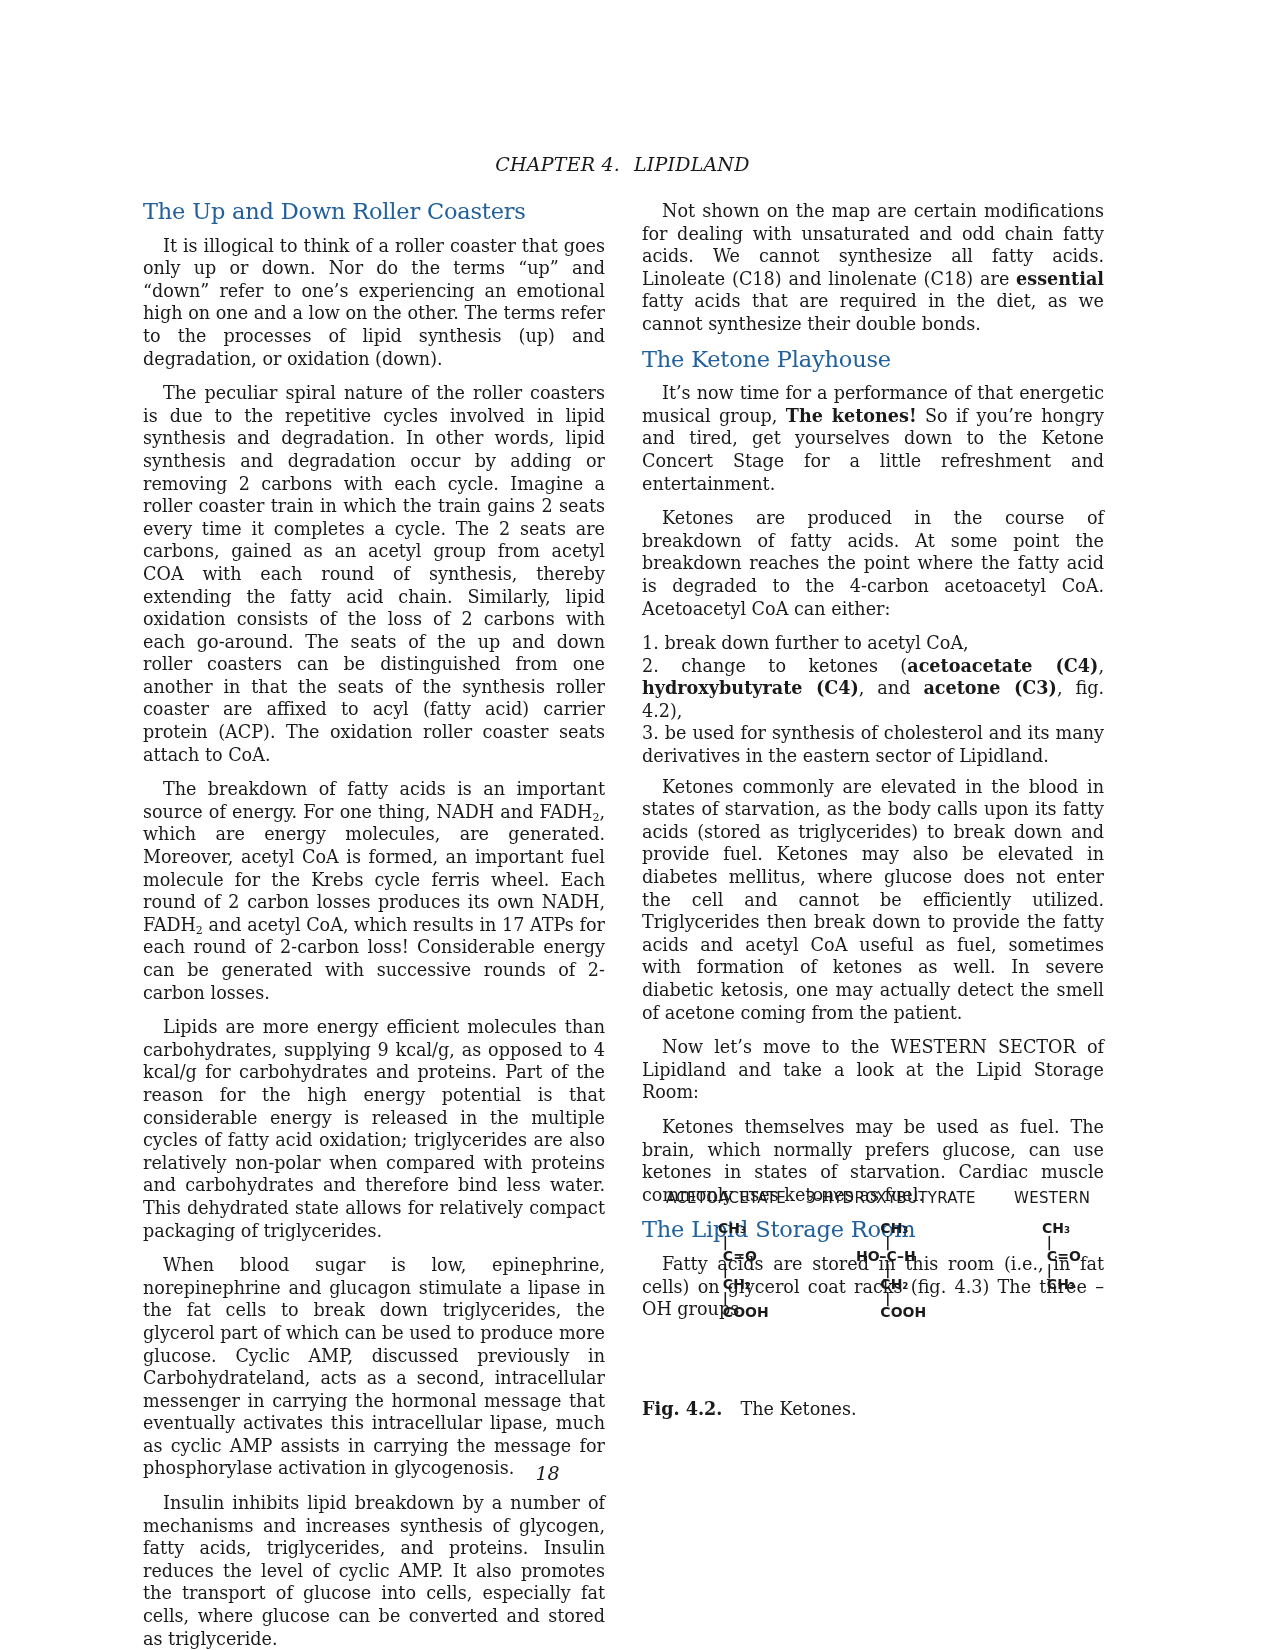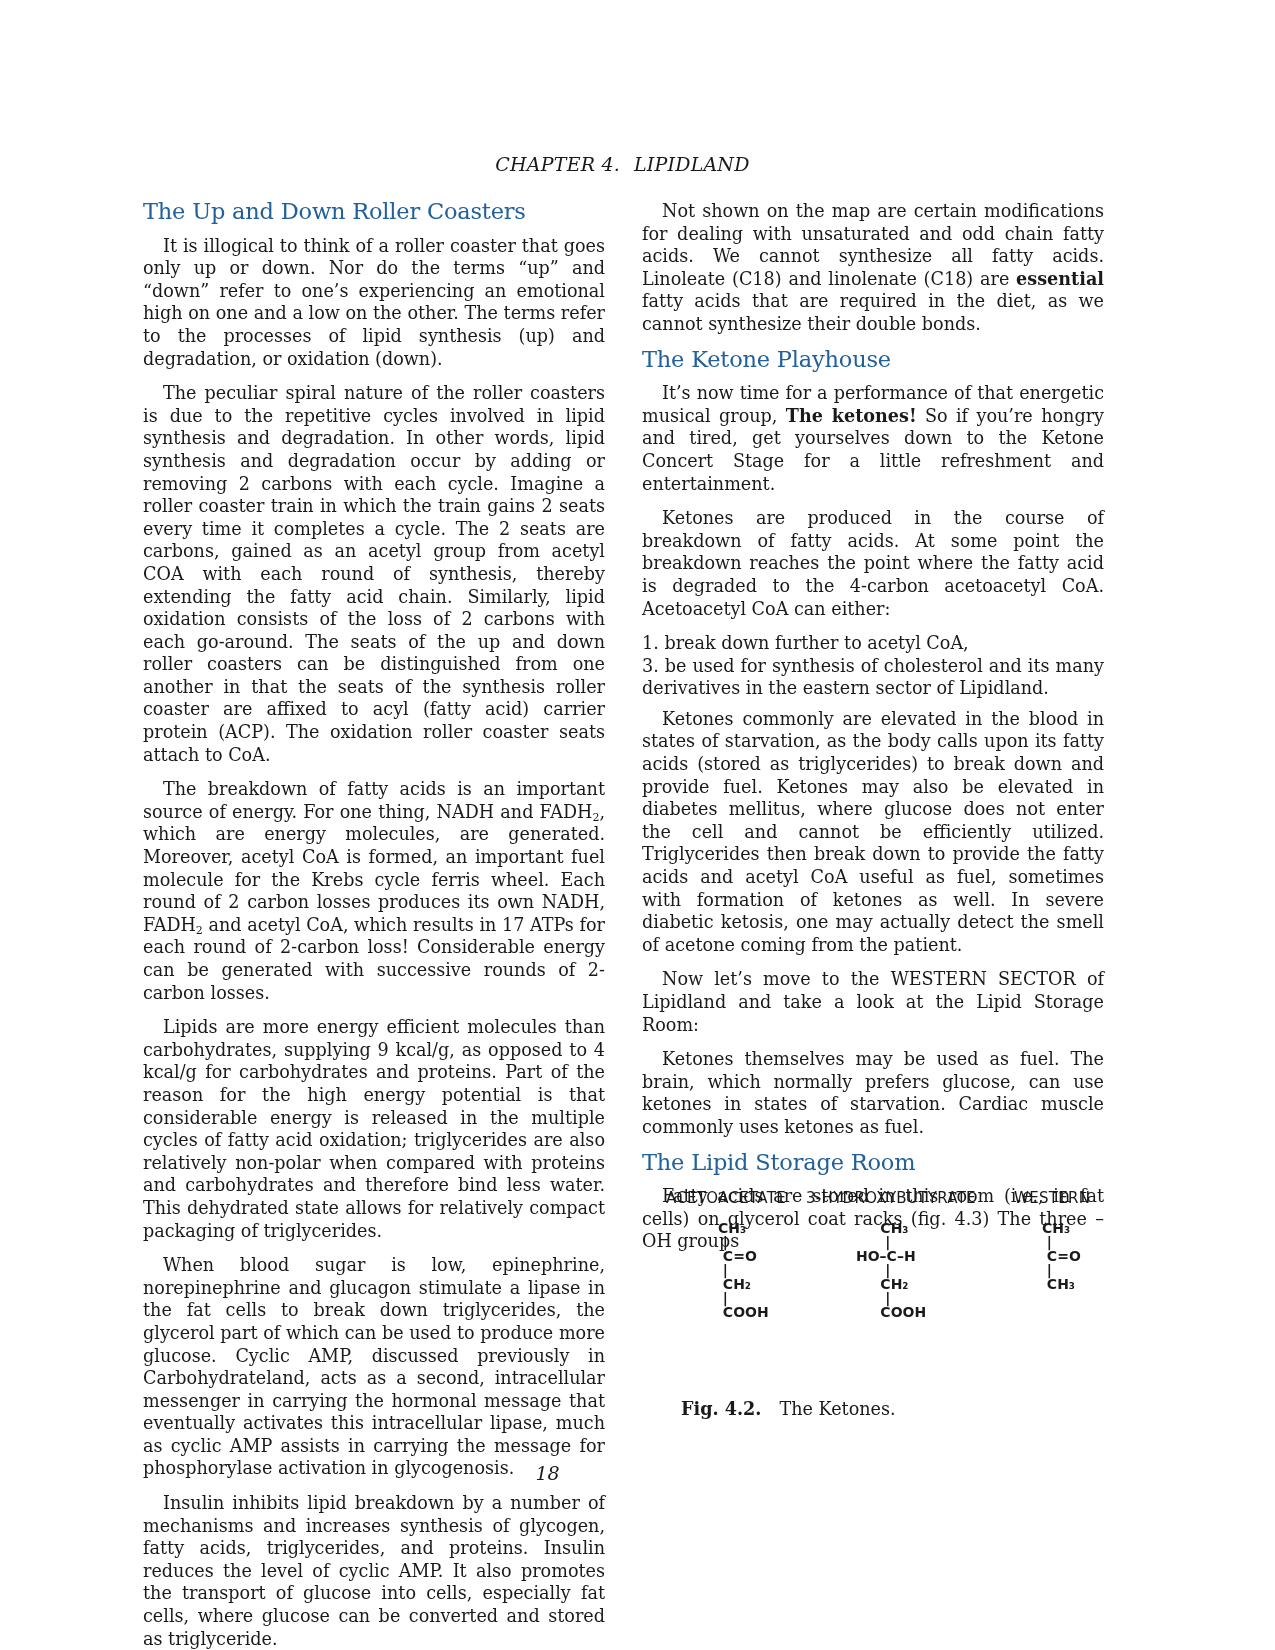--- a/index.html
+++ b/index.html
@@ -13,21 +13,21 @@
   p { margin: 0 0 12px 0; text-align: justify; text-indent: 20px; hyphens: manual; }
   .list-item { text-align: justify; margin: 0; }
   .list { margin-bottom: 8px; }
   b { font-weight: bold; }
   sub { font-size: 11px; vertical-align: -3px; line-height: 0; }
   .figure { position: absolute; left: 660px; top: 1189px; width: 440px; height: 140px; font-family: "DejaVu Sans", sans-serif; font-size: 15px; }
   .fig-label { position: absolute; top: 0; letter-spacing: 0.3px; }
   .mol { position: absolute; top: 32px; font-size: 14px; line-height: 14px; }
   .mol .row { white-space: pre; height: 14px; font-weight: bold; }
   .fig-caption { position: absolute; left: 642px; top: 1398px; font-size: 17.6px; }
-  .fig-caption b { margin-right: 18px; margin-left: 39px; }
+  .fig-caption b { margin-right: 18px; }
   .page-number { position: absolute; top: 1462px; width: 1095px; text-align: center; font-style: italic; font-size: 19px; }
 </style>
 </head>
 <body>
 
 <div class="running-head">
   <span>CHAPTER 4.</span><span>LIPIDLAND</span>
 </div>
 
 <div class="col col-left">
@@ -40,20 +40,21 @@
   <p>Insulin inhibits lipid breakdown by a number of mechanisms and increases synthesis of glycogen, fatty acids, triglycerides, and proteins. Insulin reduces the level of cyclic AMP. It also promotes the transport of glucose into cells, especially fat cells, where glucose can be converted and stored as triglyceride.</p>
 </div>
 
 <div class="col col-right">
   <p><span>Not shown on the map are certain modifications for dealing with unsaturated and odd chain fatty acids. We cannot synthesize all fatty acids. Linoleate (C18) and linolenate (C18) are </span><b>essential</b><span> fatty acids that are required in the diet, as we cannot synthesize their double bonds.</span></p>
   <h2>The Ketone Playhouse</h2>
   <p><span>It’s now time for a performance of that energetic musical group, </span><b>The ketones!</b><span> So if you’re hongry and tired, get yourselves down to the Ketone Concert Stage for a little refreshment and entertainment.</span></p>
   <p>Ketones are produced in the course of breakdown of fatty acids. At some point the breakdown reaches the point where the fatty acid is degraded to the 4-carbon acetoacetyl CoA. Acetoacetyl CoA can either:</p>
   <div class="list">
     <div class="list-item">1.  break down further to acetyl CoA,</div>
+    <div class="list-item"><span>2.  change to ketones (</span><b>acetoacetate (C4)</b><span>, </span><b>hydroxybu­tyrate (C4)</b><span>, and </span><b>acetone (C3)</b><span>, fig. 4.2),</span></div>
     <div class="list-item">3.  be used for synthesis of cholesterol and its many derivatives in the eastern sector of Lipidland.</div>
   </div>
   <p>Ketones commonly are elevated in the blood in states of starvation, as the body calls upon its fatty acids (stored as triglycerides) to break down and provide fuel. Ketones may also be elevated in diabetes mellitus, where glucose does not enter the cell and cannot be efficiently utilized. Triglycerides then break down to provide the fatty acids and acetyl CoA useful as fuel, sometimes with formation of ketones as well. In severe diabetic ketosis, one may actually detect the smell of acetone coming from the patient.</p>
   <p>Now let’s move to the WESTERN SECTOR of Lipidland and take a look at the Lipid Storage Room:</p>
   <p>Ketones themselves may be used as fuel. The brain, which normally prefers glucose, can use ketones in states of starvation. Cardiac muscle commonly uses ketones as fuel.</p>
   <h2>The Lipid Storage Room</h2>
   <p>Fatty acids are stored in this room (i.e., in fat cells) on glycerol coat racks (fig. 4.3) The three –OH groups</p>
 </div>
 
 <div class="figure">

